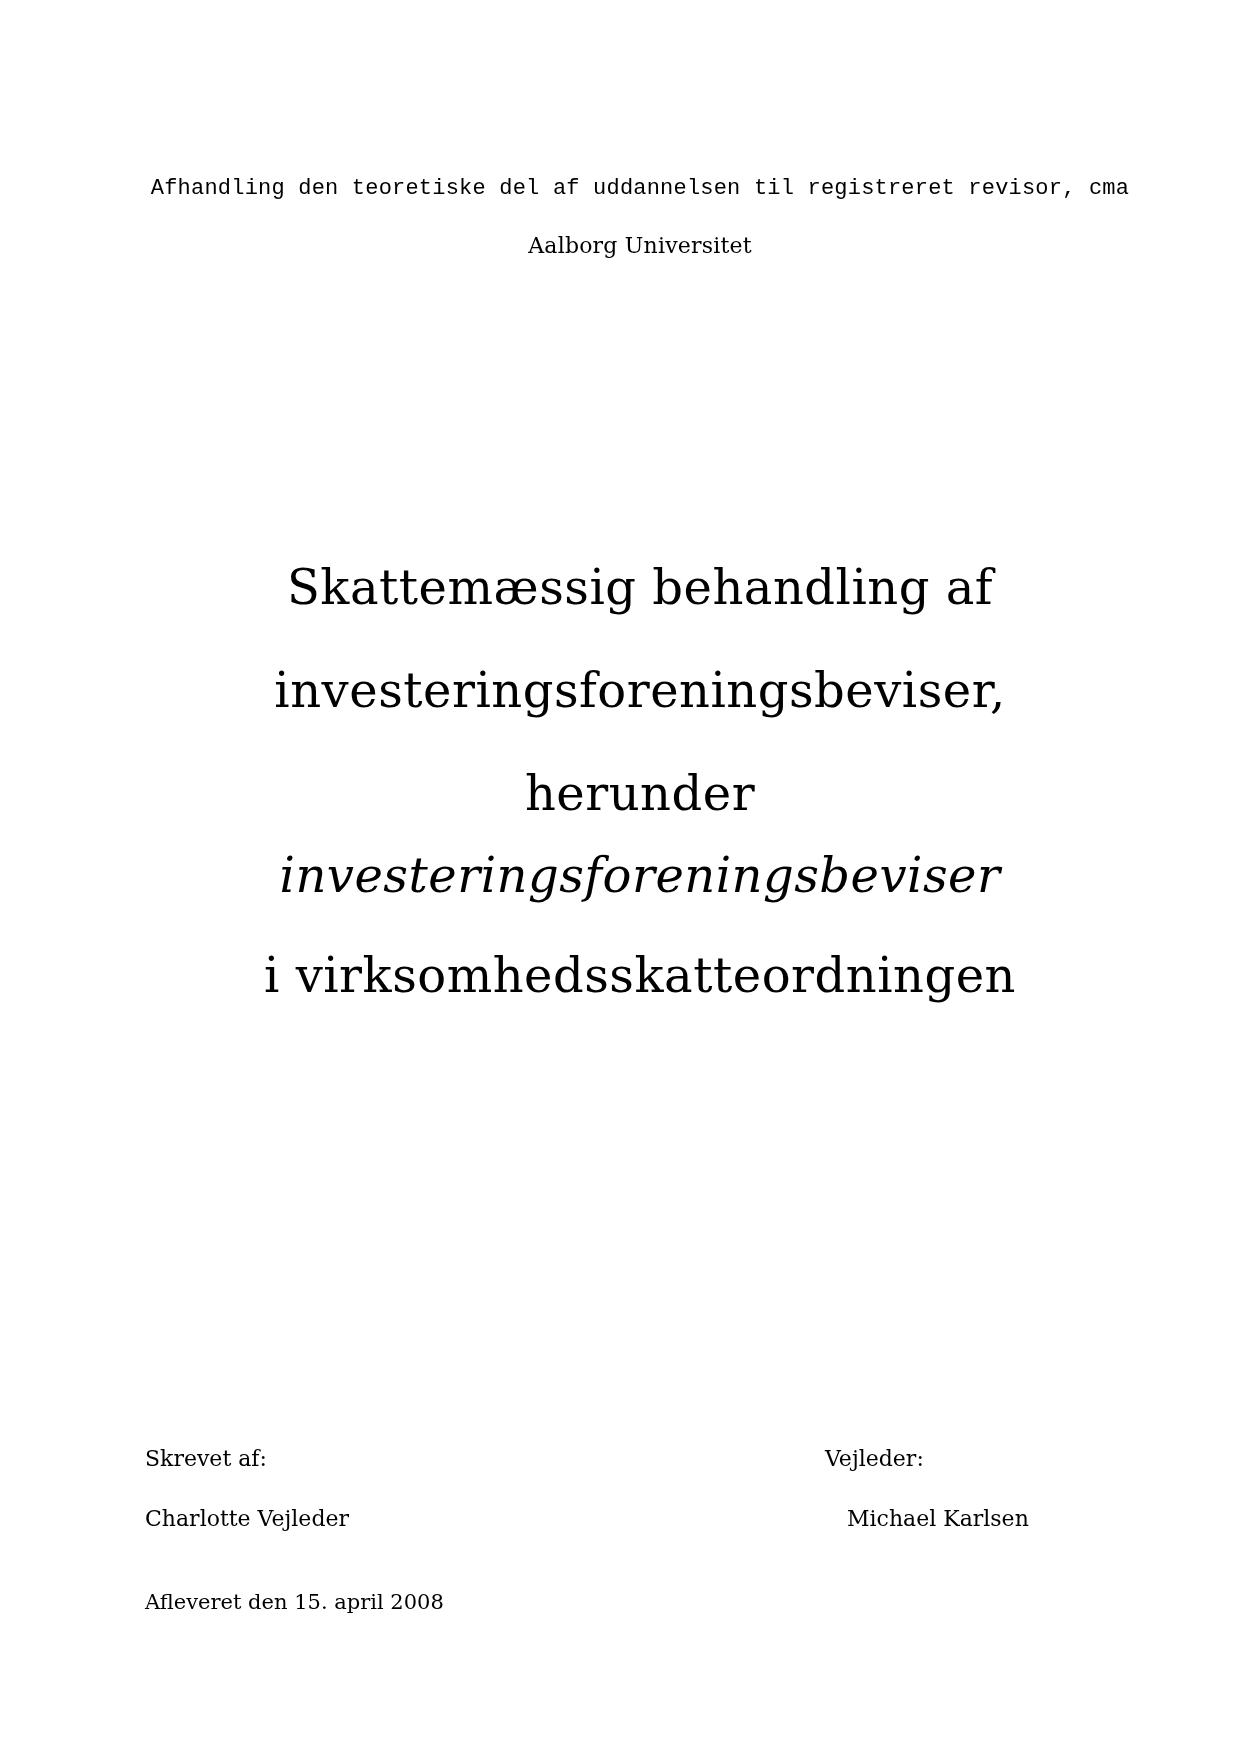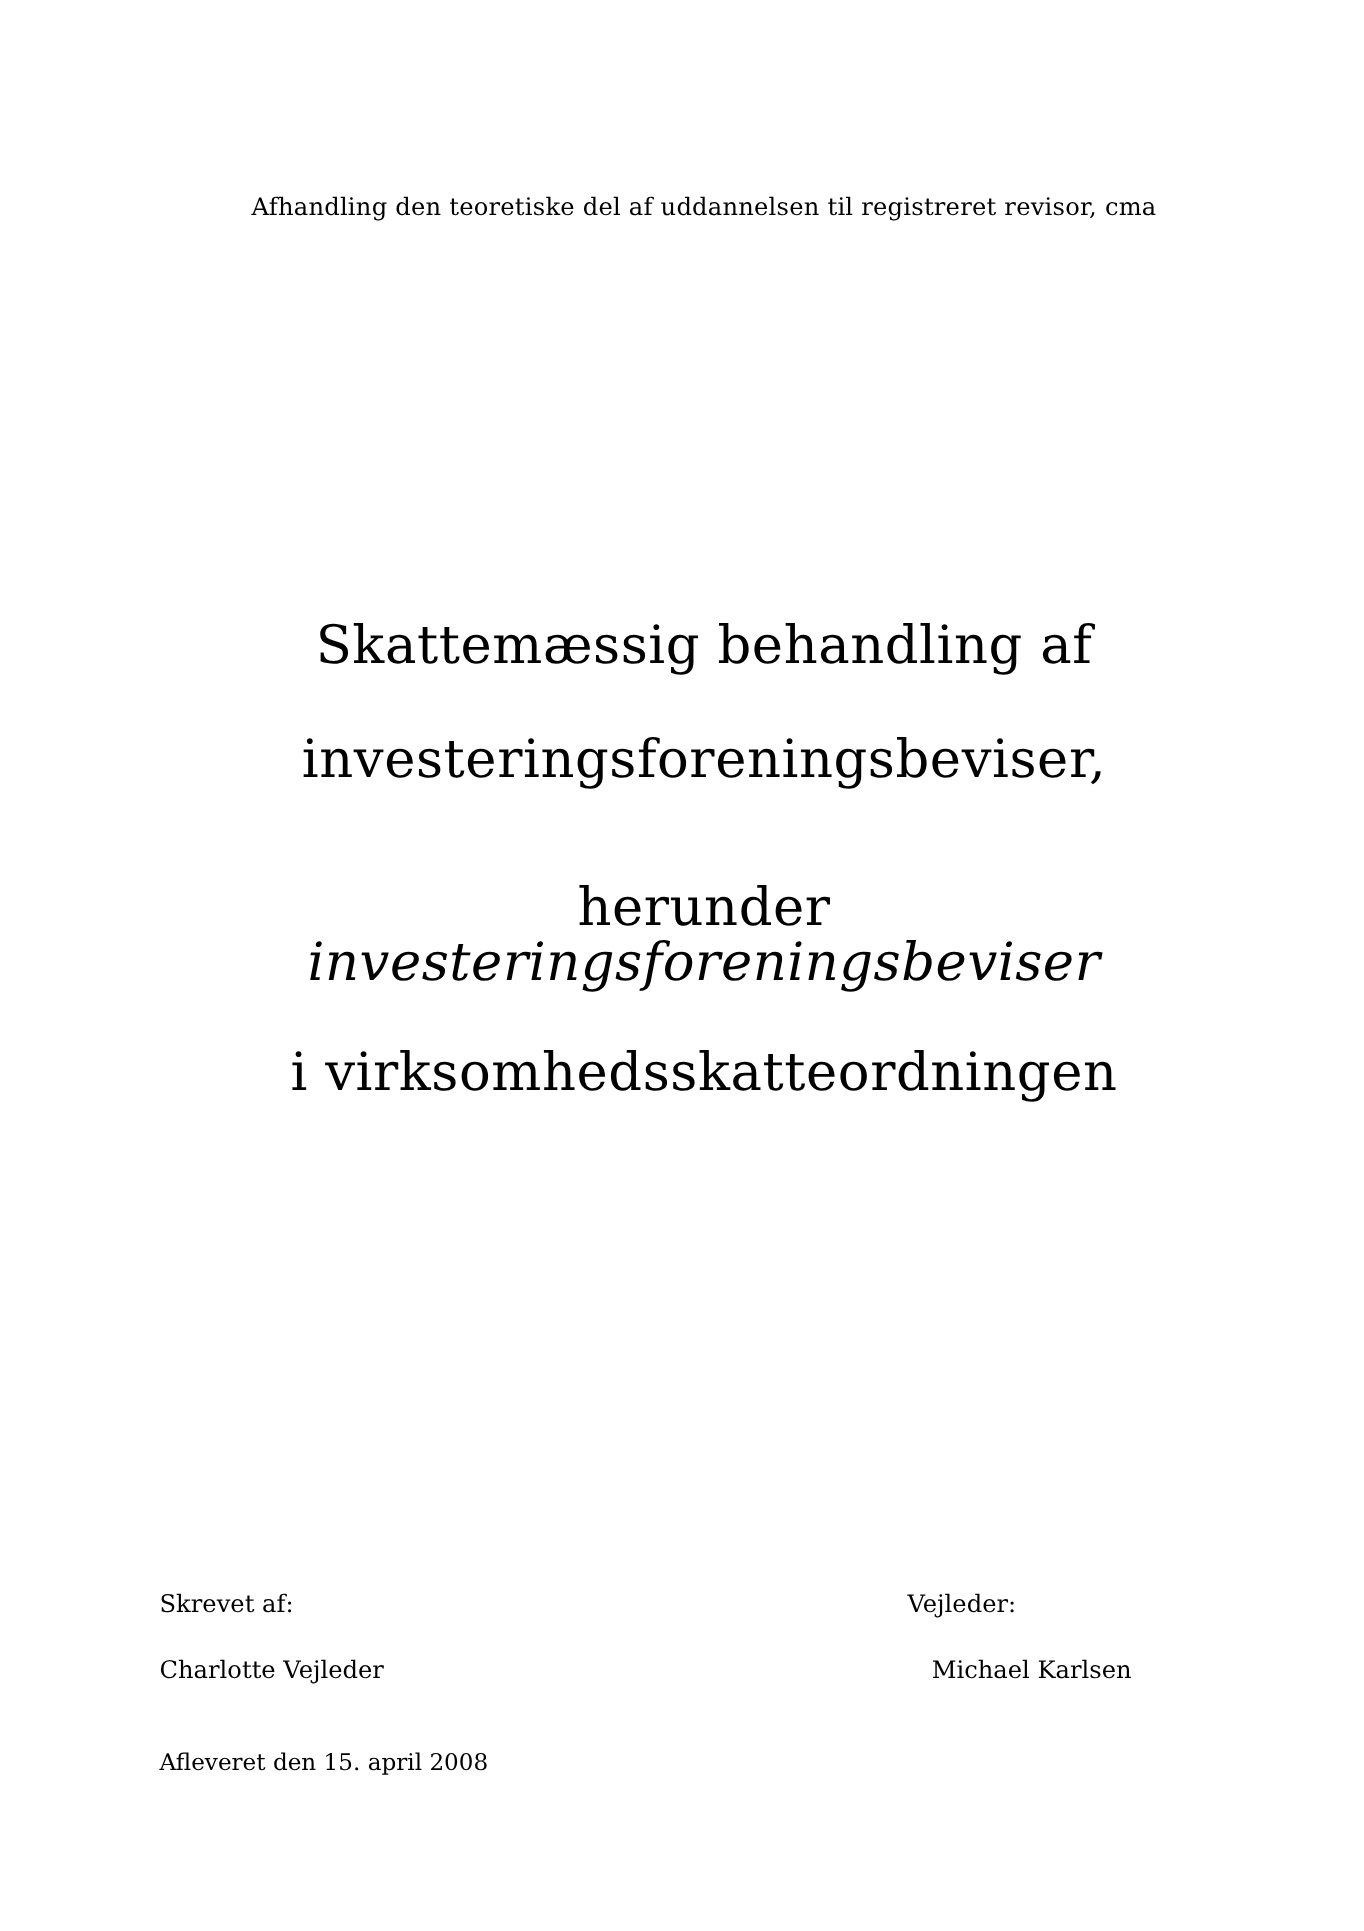--- a/index.html
+++ b/index.html
@@ -47,28 +47,31 @@
     font-size: 21px;
     line-height: 1.2;
     white-space: nowrap;
   }
 </style>
 </head>
 <body>
 
 <div class="page">
 
-  <div class="content-col" style="top: 176px;">
+  <div class="content-col" style="top: 176px; font-family: Liberation Mono, monospace;">
     <div class="header-line">Afhandling den teoretiske del af uddannelsen til registreret revisor, cma</div>
+  </div>
+  <div class="content-col" style="top: 233px;">
+    <div class="header-line">Aalborg Universitet</div>
   </div>
 
   <div>
     <div class="content-col title-line" style="top: 560px;">Skattemæssig behandling af</div>
     <div class="content-col title-line" style="top: 663px;">investeringsforeningsbeviser,</div>
-    <div class="content-col title-line" style="top: 766px; margin-top: 32px;">herunder</div>
+    <div class="content-col title-line" style="top: 766px;">herunder</div>
     <div class="content-col title-line" style="top: 848px; font-style: italic;">investeringsforeningsbeviser</div>
     <div class="content-col title-line" style="top: 948px;">i virksomhedsskatteordningen</div>
   </div>
 
   <div>
     <div class="credit-text" style="top: 1430px; left: 145px;">Skrevet af:</div>
     <div class="credit-text" style="top: 1430px; left: 825px;">Vejleder:</div>
     <div class="credit-text" style="top: 1490px; left: 145px;">Charlotte Vejleder</div>
     <div class="credit-text" style="top: 1490px; left: 847px;">Michael Karlsen</div>
   </div>

